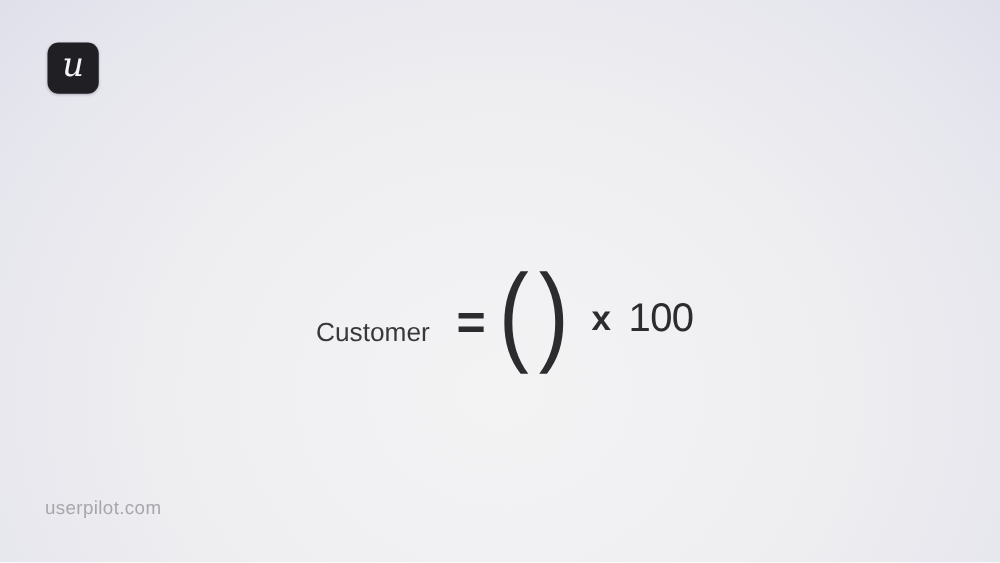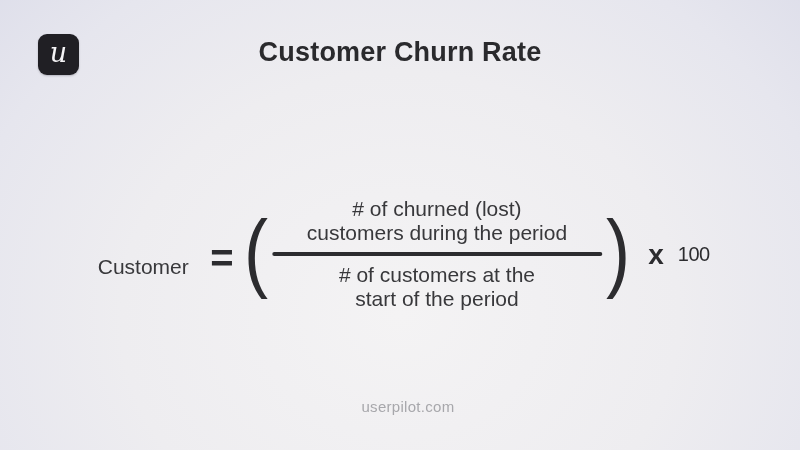--- a/index.html
+++ b/index.html
@@ -108,65 +108,53 @@
   }
   .times {
     font-size: 28px;
     font-weight: bold;
     color: var(--symbol-text, #2c2c2f);
     margin-right: 14px;
     position: relative;
     top: 1px;
   }
   .hundred {
-    font-size: 20px;
+    font-size: 32px;
     letter-spacing: -0.5px;
     color: var(--symbol-text, #2c2c2f);
   }
   .footer {
     position: absolute;
-    top: 398px; left: 16px; right: 0;
-    text-align: center;
+    top: 398px; left: 0; right: 0;
     font-size: 15px;
     letter-spacing: 0.3px;
     color: var(--footer-text, #a7a7ab);
+    padding-left: 36px;
   }
 </style>
 </head>
 <body>
 
 <div class="canvas">
 
   <div class="logo">
     <span class="logo-letter">u</span>
   </div>
 
-  <h1 class="title">Customer Churn Rate</h1>
 
   <div class="formula">
 
     <div class="formula-label">
       <div>Customer</div>
     </div>
 
     <div class="equals">=</div>
 
     <div class="paren open">(</div>
 
-    <div class="fraction">
-      <div class="numerator">
-        <div># of churned (lost)</div>
-        <div>customers during the period</div>
-      </div>
-      <div class="frac-bar"></div>
-      <div class="denominator">
-        <div># of customers at the</div>
-        <div>start of the period</div>
-      </div>
-    </div>
 
     <div class="paren close">)</div>
 
     <div class="times">x</div>
 
     <div class="hundred">100</div>
 
   </div>
 
   <div class="footer">userpilot.com</div>

